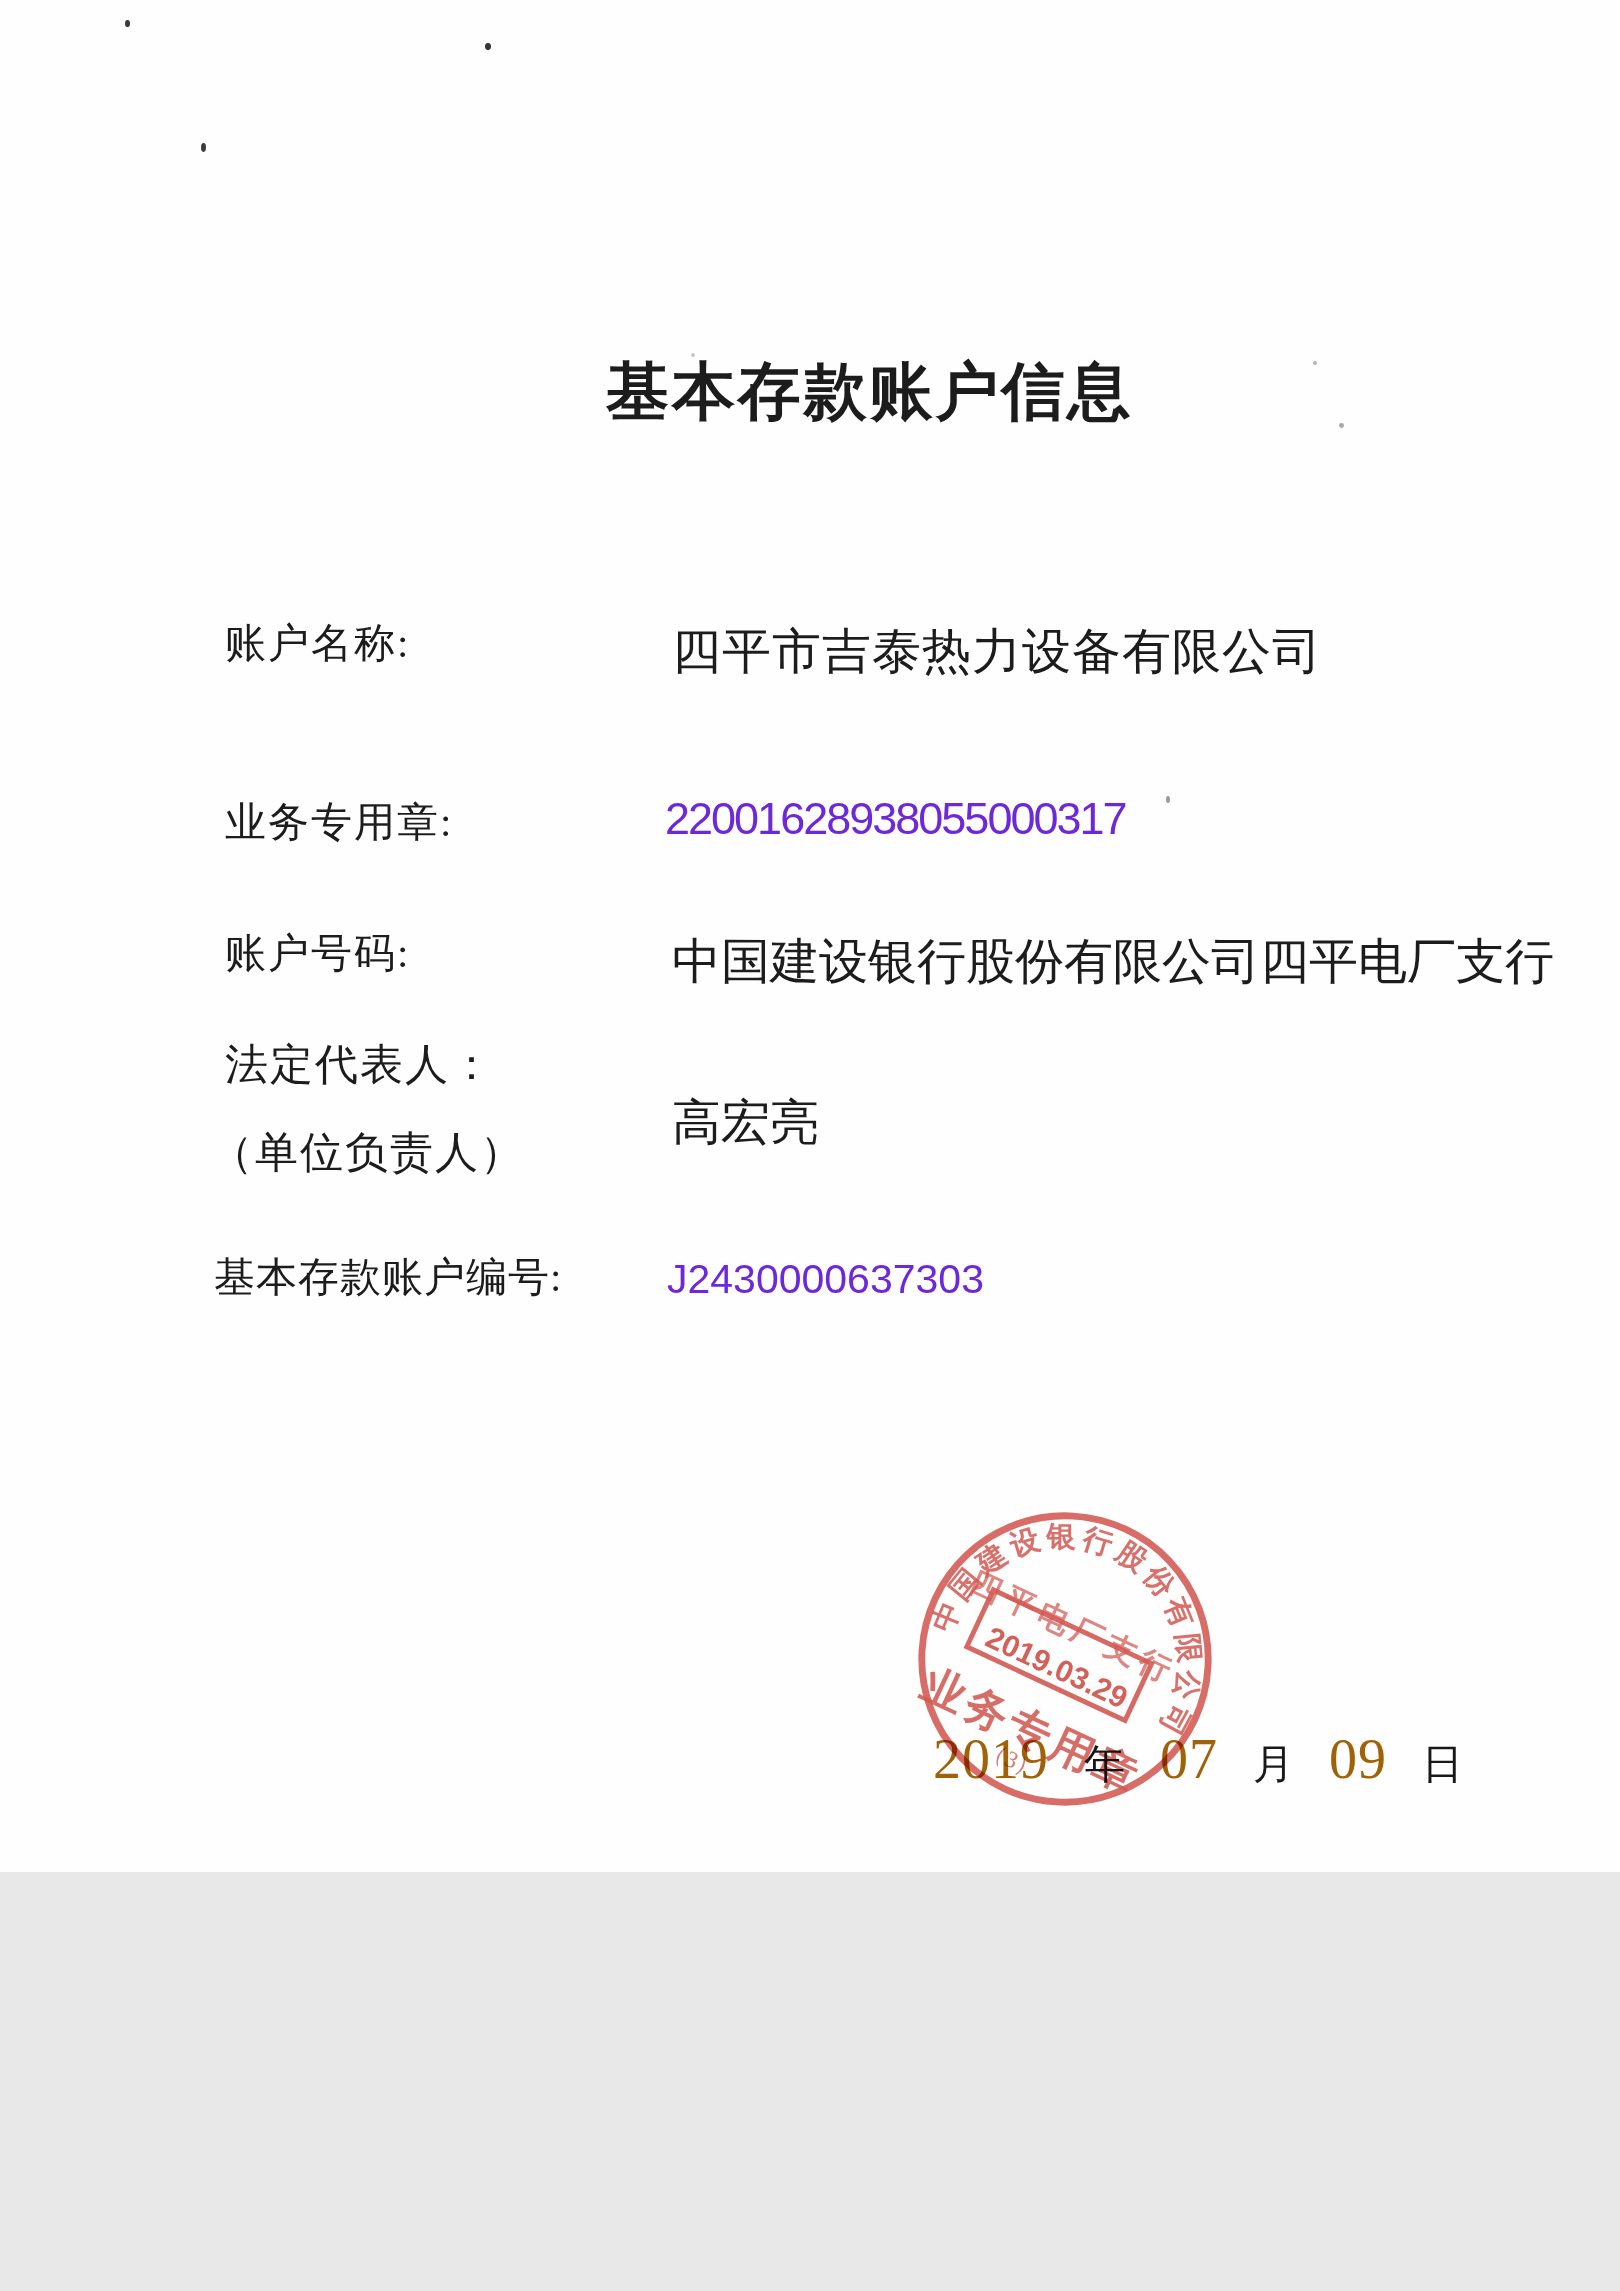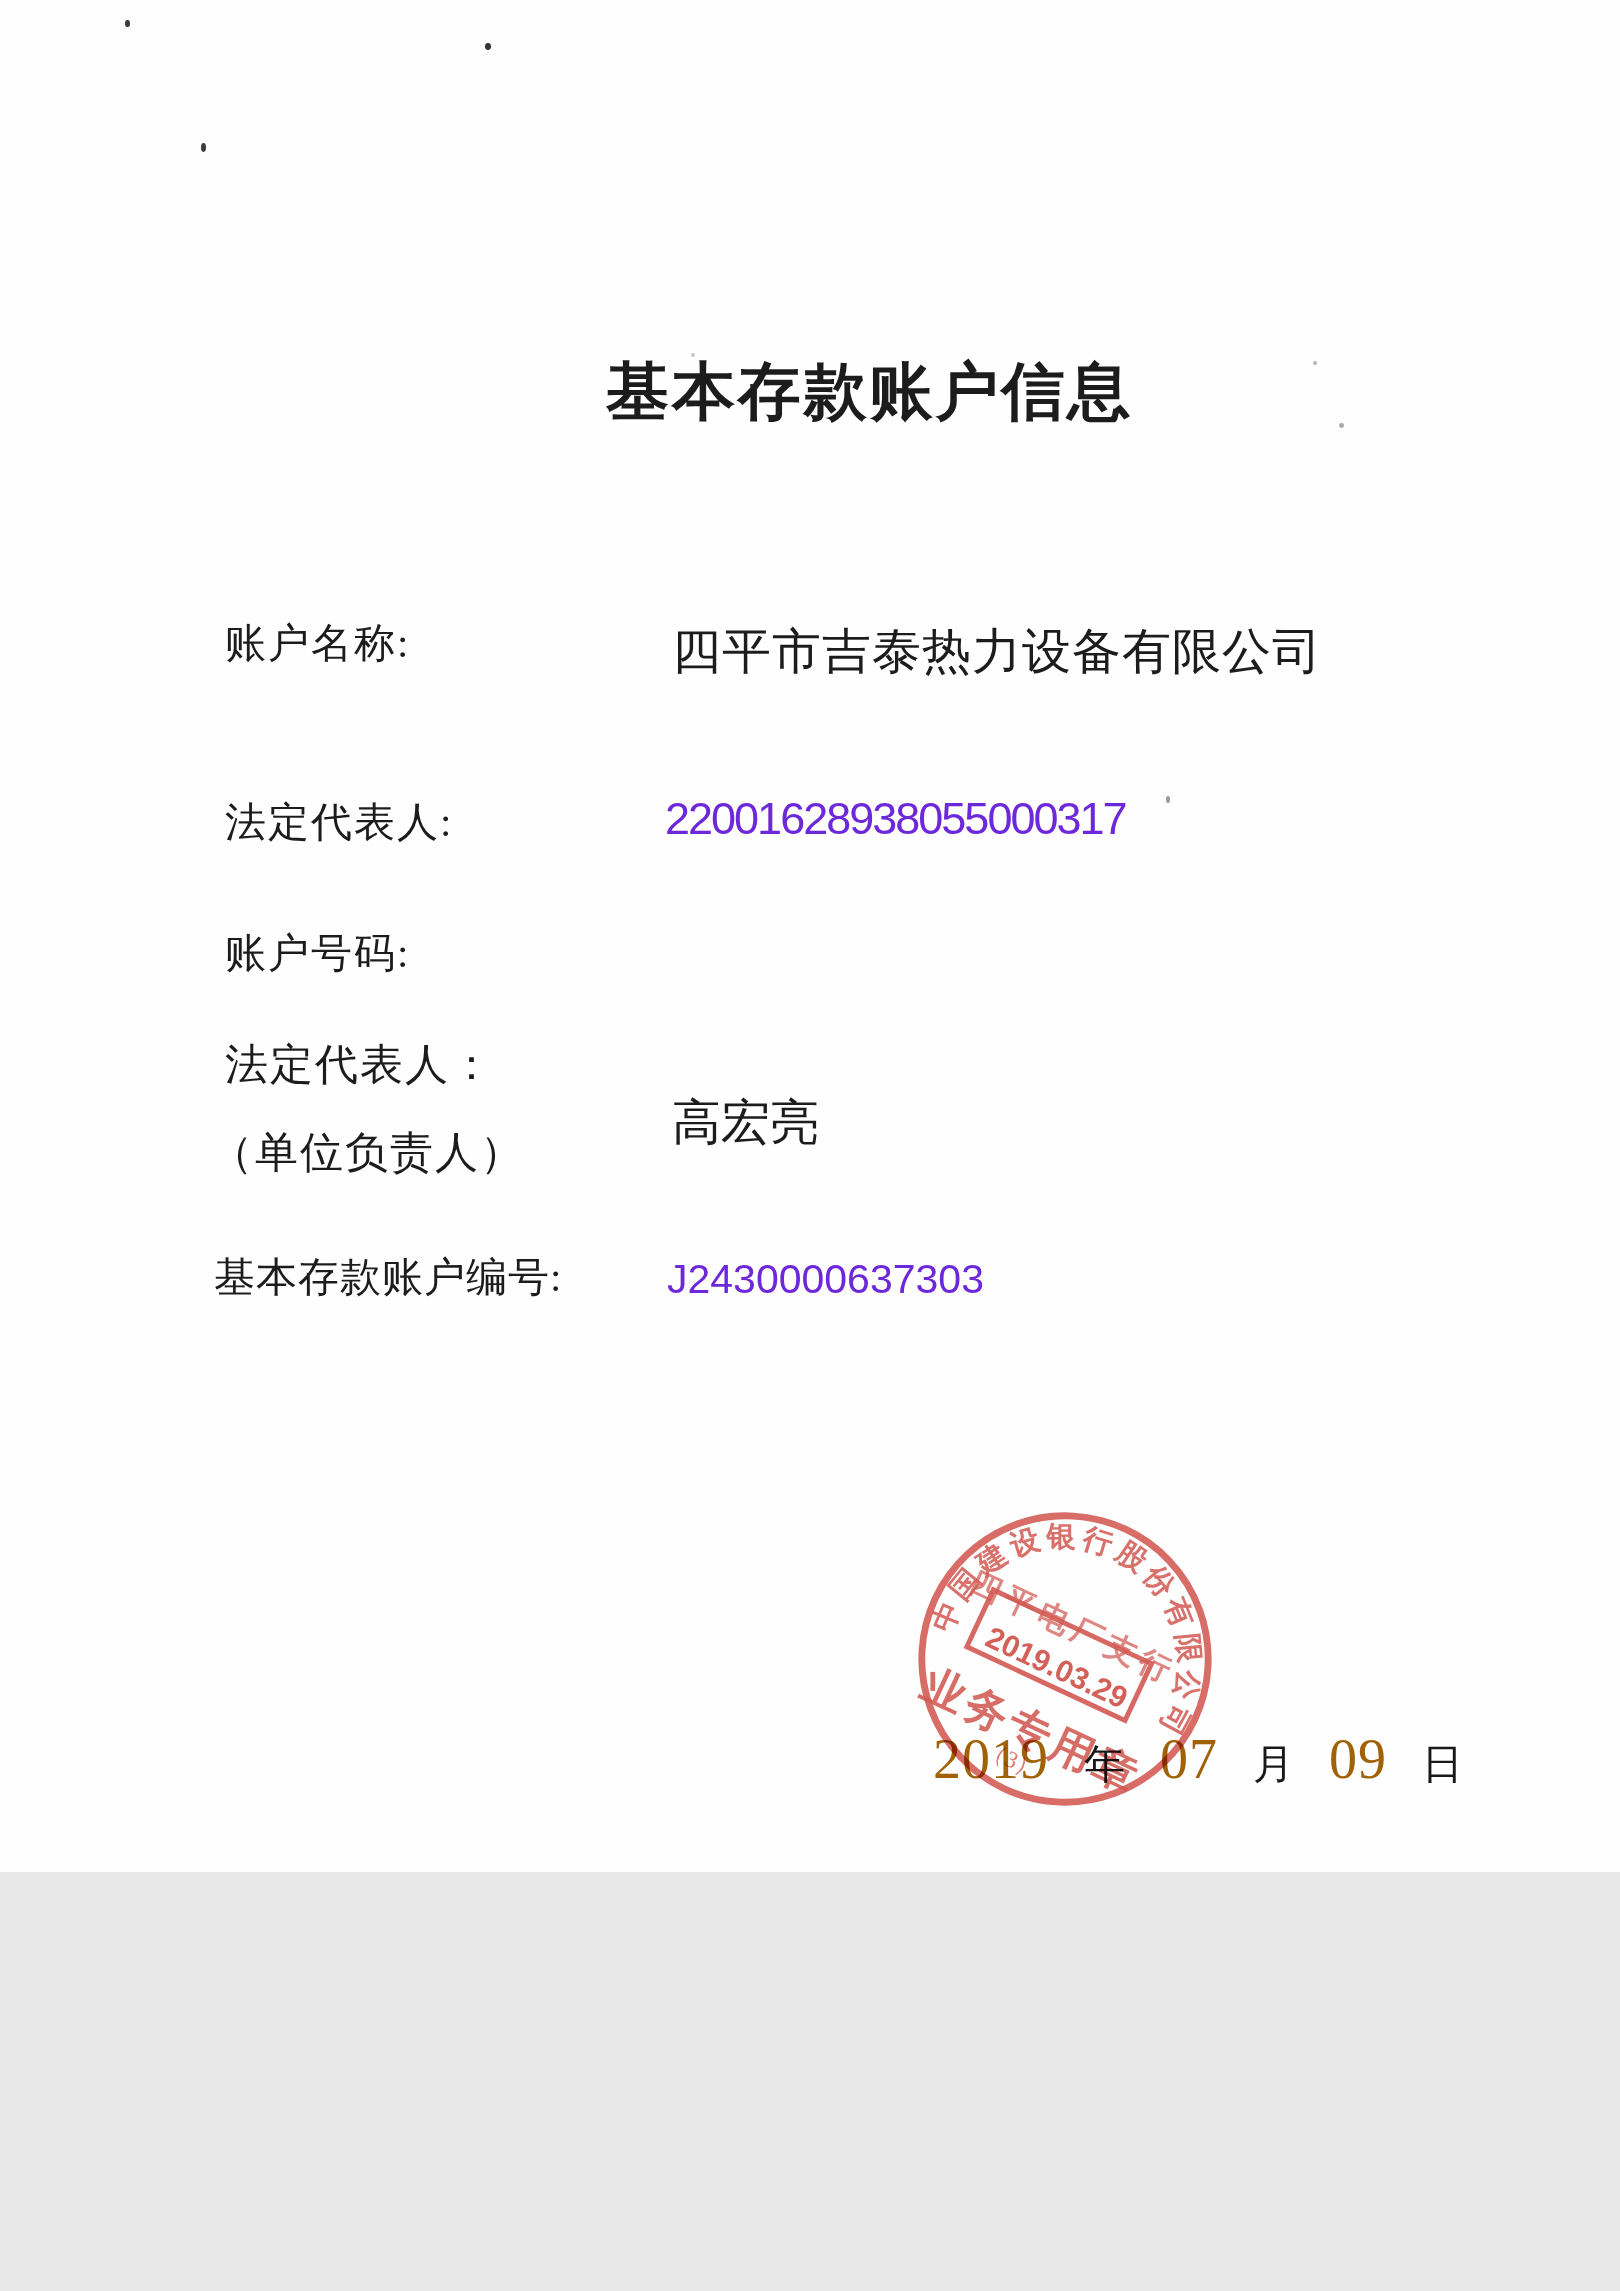--- a/index.html
+++ b/index.html
@@ -84,24 +84,25 @@
 </head>
 <body>
 
 <div class="page">
 
   <div class="doc-title">基本存款账户信息</div>
 
   <div class="field-label" style="top:623px">账户名称:</div>
   <div class="field-value" style="top:627px; letter-spacing:1px">四平市吉泰热力设备有限公司</div>
 
-  <div class="field-label" style="top:802px">法定代表人:</div>
+  <div class="field-label" style="top:802px">业务专用章:</div>
   <div class="field-value numeric acct-no">22001628938055000317</div>
 
   <div class="field-label" style="top:933px">账户号码:</div>
+  <div class="field-value" style="top:937px">中国建设银行股份有限公司四平电厂支行</div>
 
   <div class="field-label" style="top:1043px; font-size:43px">法定代表人：</div>
   <div class="field-label sub" style="top:1131px; font-size:43px">（单位负责人）</div>
   <div class="field-value" style="top:1098px">高宏亮</div>
 
   <div class="field-label" style="top:1257px; left:214px; letter-spacing:1px">基本存款账户编号:</div>
   <div class="field-value numeric basic-no">J2430000637303</div>
 
   <div class="date-line">
     <span class="num">2019</span>

